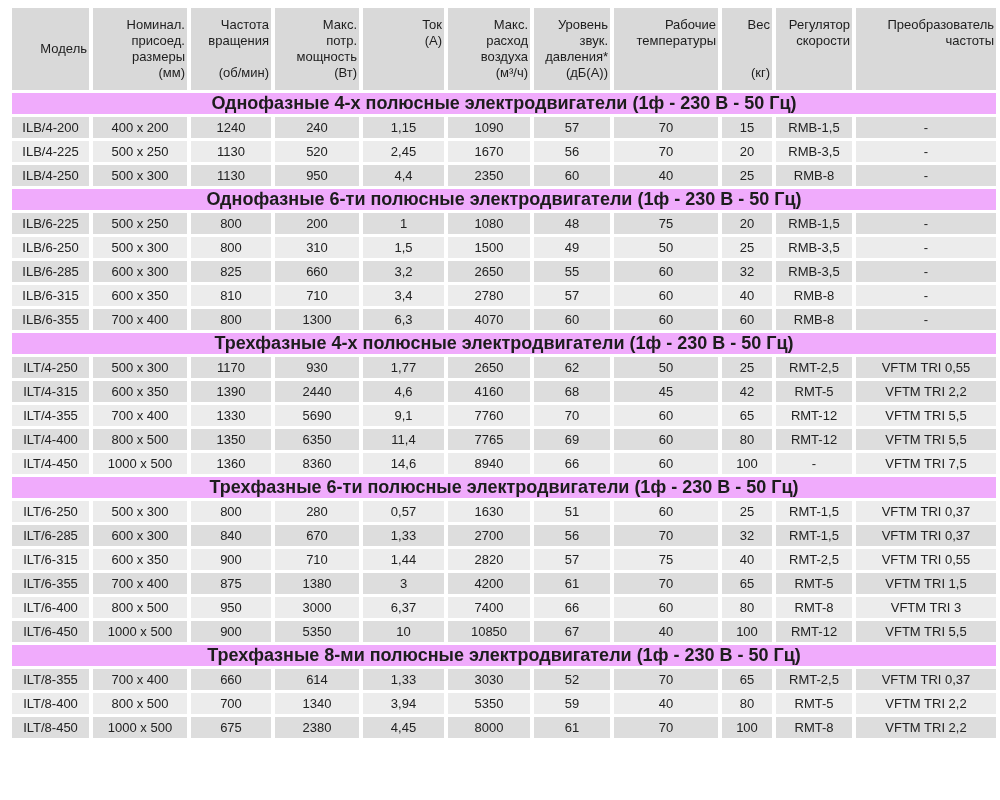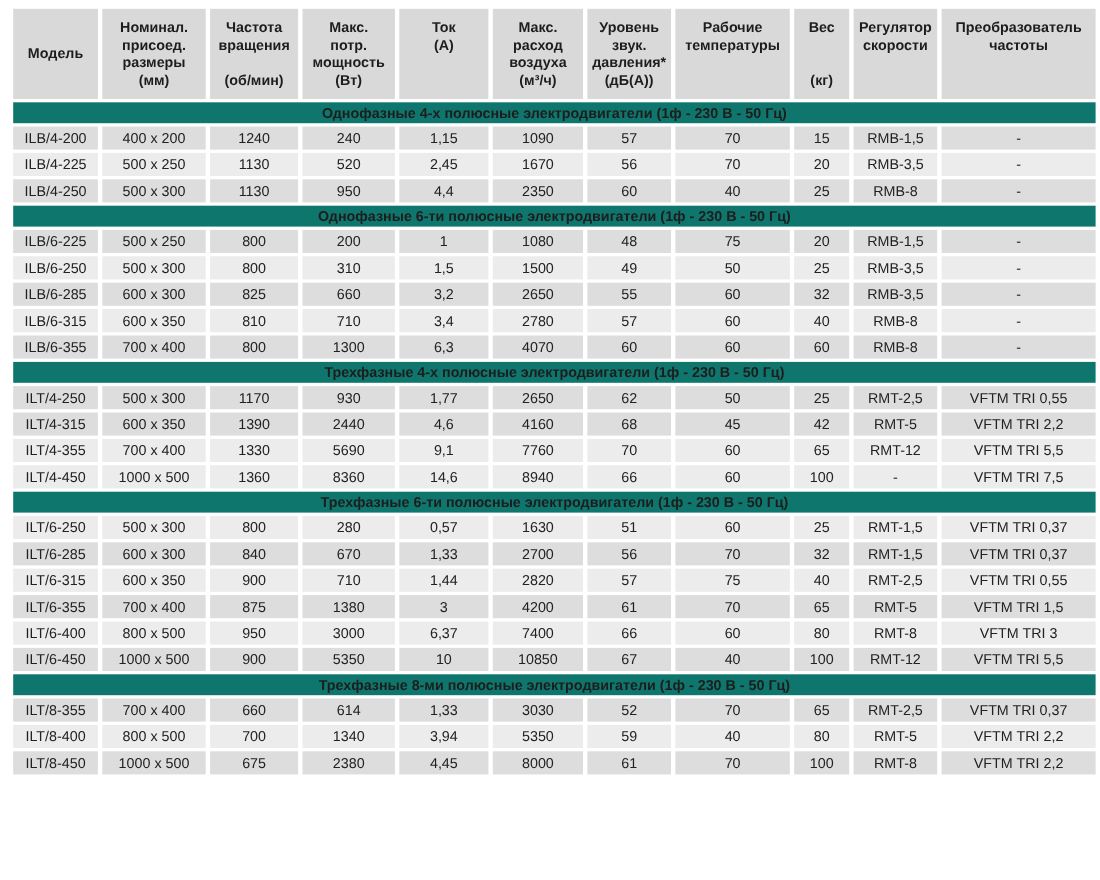--- a/index.html
+++ b/index.html
@@ -16,35 +16,36 @@
   table.spec {
     border-collapse: separate;
     border-spacing: 4px 3px;
     table-layout: fixed;
   }
   th, td { text-align: center; overflow: hidden; }
 
   
   th.col-head {
     background: #d9d9d9;
-    font-weight: bold;
+    font-weight: normal;
     font-size: 13px;
     line-height: 16px;
     height: 82px;
     vertical-align: top;
     padding: 9px 2px 0 2px;
     white-space: pre-line;
+    text-align: right;
   }
   th.col-head.model-col { vertical-align: middle; padding-top: 0; }
 
   
   td.section-title {
-    background: #0f766e;
+    background: #f0abfc;
     font-weight: bold;
-    font-size: 13px;
+    font-size: 18px;
     height: 19px;
     padding: 0;
   }
 
   
   td.data {
     font-size: 13px;
     height: 21px;
     padding: 0 2px;
     color: #222222;
@@ -254,20 +255,33 @@
           <td class="data even">5690</td>
           <td class="data even">9,1</td>
           <td class="data even">7760</td>
           <td class="data even">70</td>
           <td class="data even">60</td>
           <td class="data even">65</td>
           <td class="data even">RMT-12</td>
           <td class="data even">VFTM TRI 5,5</td>
         </tr>
         <tr>
+          <td class="data odd">ILT/4-400</td>
+          <td class="data odd">800 x 500</td>
+          <td class="data odd">1350</td>
+          <td class="data odd">6350</td>
+          <td class="data odd">11,4</td>
+          <td class="data odd">7765</td>
+          <td class="data odd">69</td>
+          <td class="data odd">60</td>
+          <td class="data odd">80</td>
+          <td class="data odd">RMT-12</td>
+          <td class="data odd">VFTM TRI 5,5</td>
+        </tr>
+        <tr>
           <td class="data even">ILT/4-450</td>
           <td class="data even">1000 x 500</td>
           <td class="data even">1360</td>
           <td class="data even">8360</td>
           <td class="data even">14,6</td>
           <td class="data even">8940</td>
           <td class="data even">66</td>
           <td class="data even">60</td>
           <td class="data even">100</td>
           <td class="data even">-</td>

